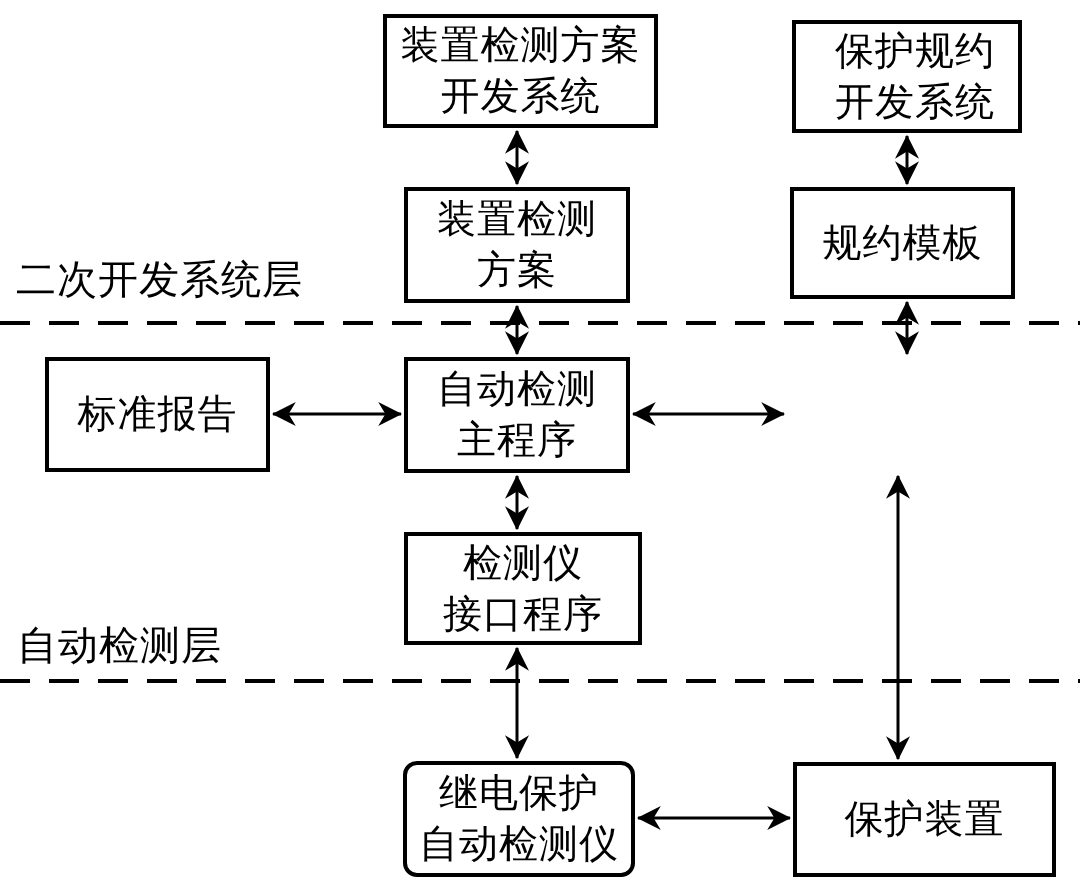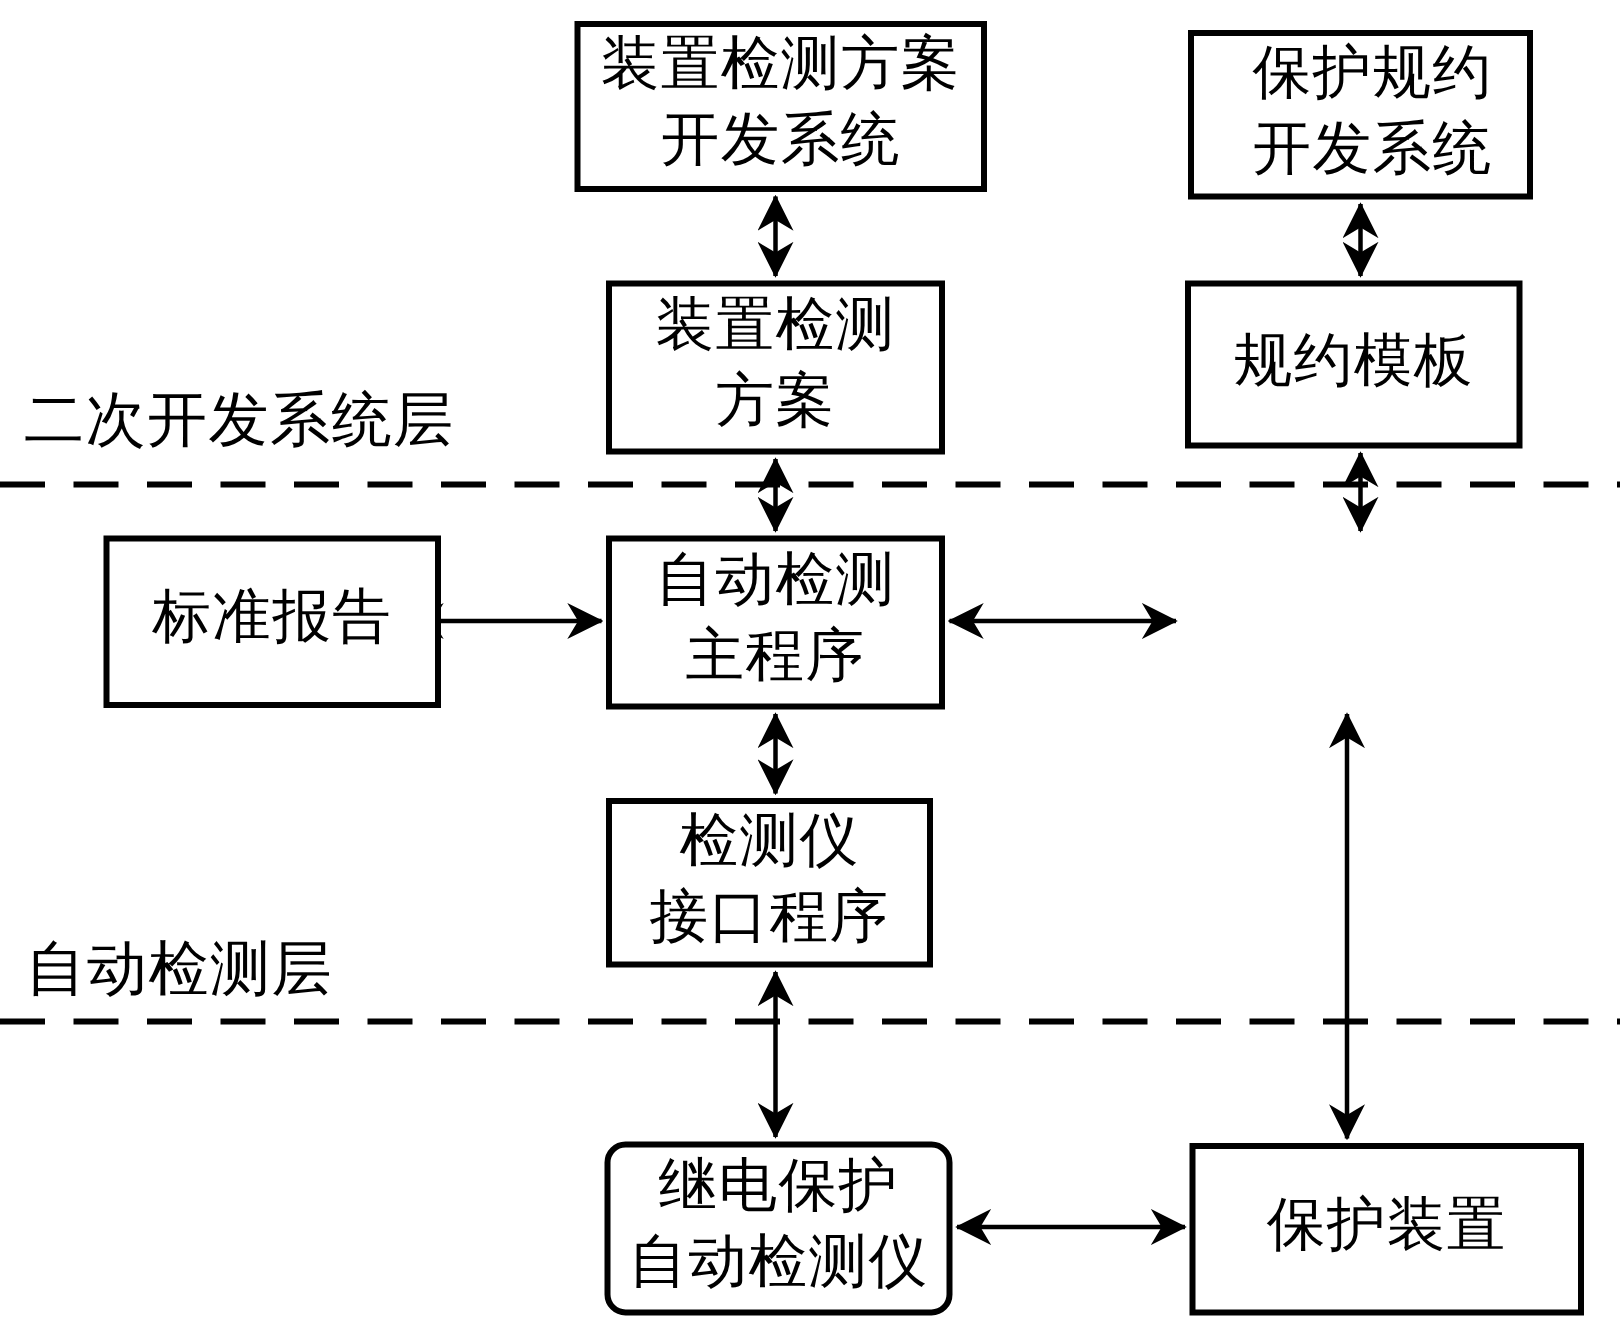--- a/index.html
+++ b/index.html
@@ -1,21 +1,21 @@
 <!DOCTYPE html>
 <html><head>
 <meta charset="utf-8">
 <style>
   html, body { margin: 0; padding: 0; background: #ffffff; }
   .canvas {
     position: relative;
     width: 1080px;
     height: 883px;
     background: #ffffff;
-    font-family: Liberation Mono, monospace;
+    font-family: Liberation Sans, sans-serif;
     color: #000000;
     overflow: hidden;
   }
   svg.edges {
     position: absolute;
     left: 0; top: 0;
     width: 1080px; height: 883px;
   }
   .node {
     position: absolute;
@@ -35,24 +35,24 @@
     position: absolute;
     font-size: 40px;
     letter-spacing: 1px;
     white-space: nowrap;
   }
   
   #n-scheme-dev-system  { left: 383px; top: 14px;  width: 275px; height: 114px; }
   #n-protocol-dev-system{ left: 792px; top: 20px;  width: 230px; height: 113px; padding-left: 16px; }
   #n-test-scheme        { left: 404px; top: 187px; width: 226px; height: 116px; }
   #n-protocol-template  { left: 790px; top: 187px; width: 225px; height: 112px; }
-  #n-standard-report    { left: 45px;  top: 357px; width: 225px; height: 115px; margin-left: 24px; }
+  #n-standard-report    { left: 45px;  top: 357px; width: 225px; height: 115px; }
   #n-auto-test-main     { left: 404px; top: 357px; width: 226px; height: 116px; }
   #n-protocol-engine    { left: 787px; top: 357px; width: 225px; height: 116px; }
-  #n-tester-interface   { left: 404px; top: 532px; width: 218px; height: 113px; }
+  #n-tester-interface   { left: 404px; top: 532px; width: 238px; height: 113px; }
   #n-relay-tester       { left: 403px; top: 761px; width: 232px; height: 116px; border-radius: 14px; }
   #n-protection-device  { left: 793px; top: 762px; width: 263px; height: 115px; }
   #label-secondary-dev  { left: 16px; top: 252px; }
   #label-auto-test      { left: 17px; top: 618px; }
 </style>
 </head>
 <body>
 
 <div class="canvas">
 

